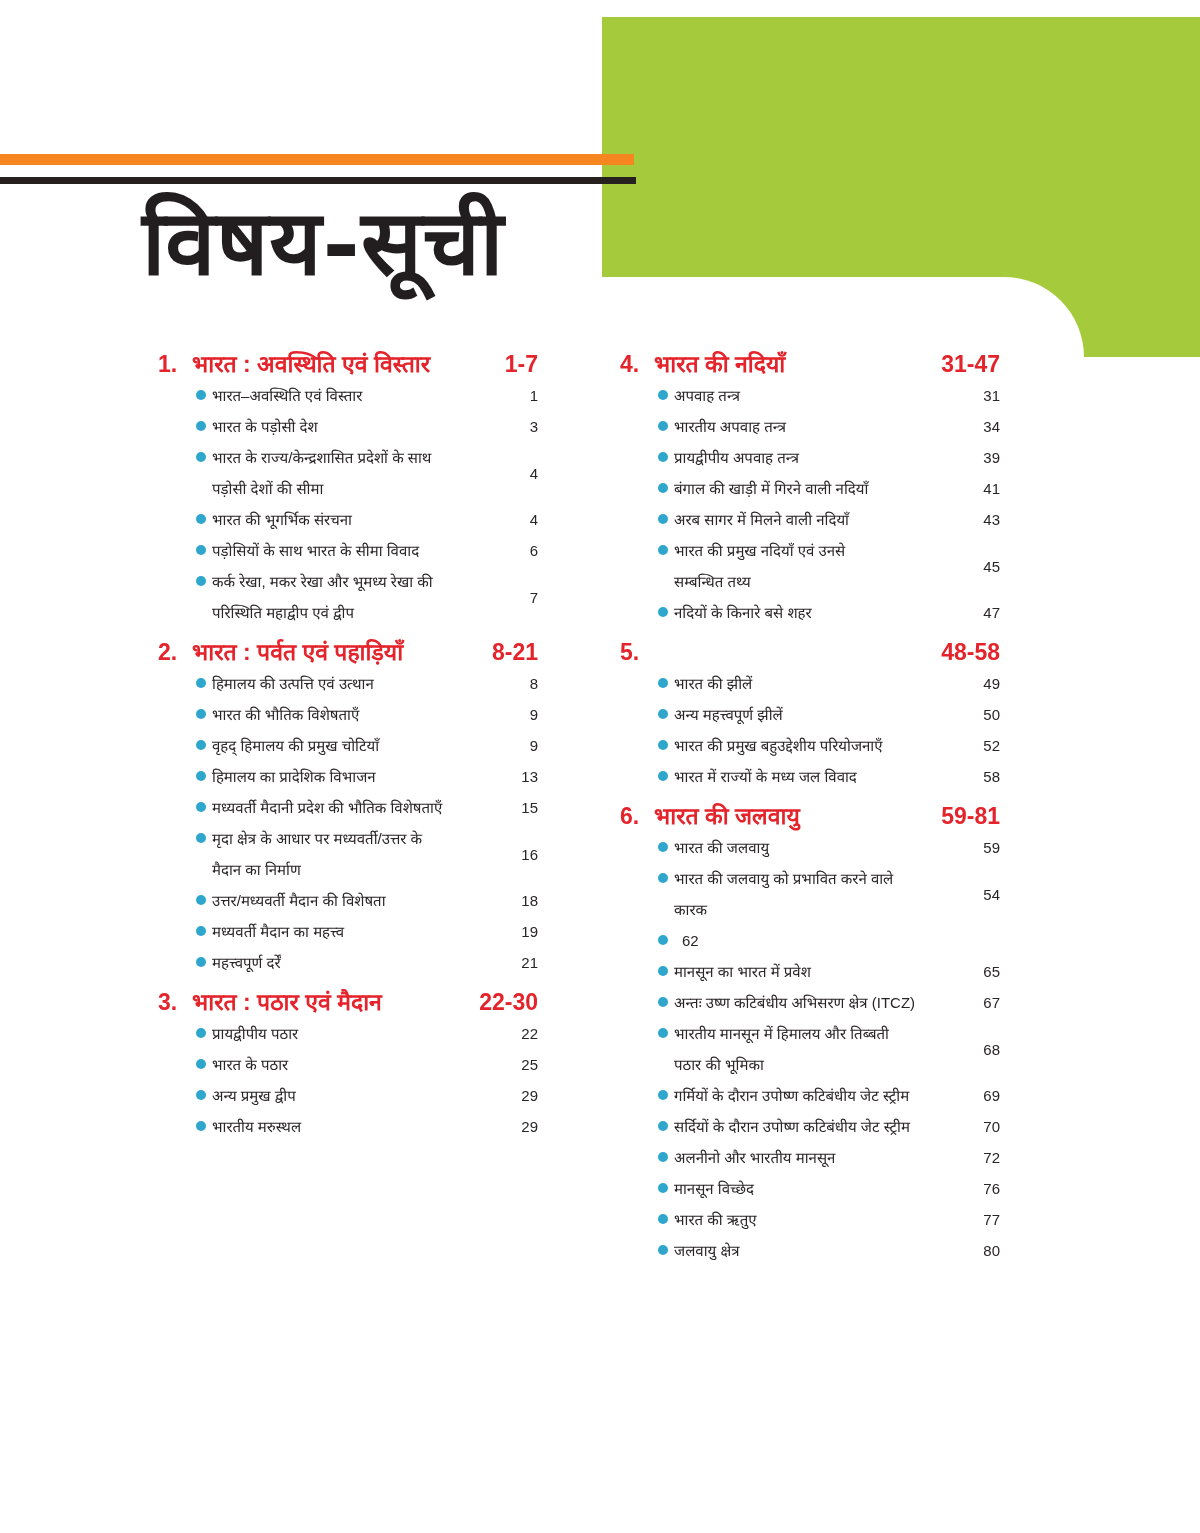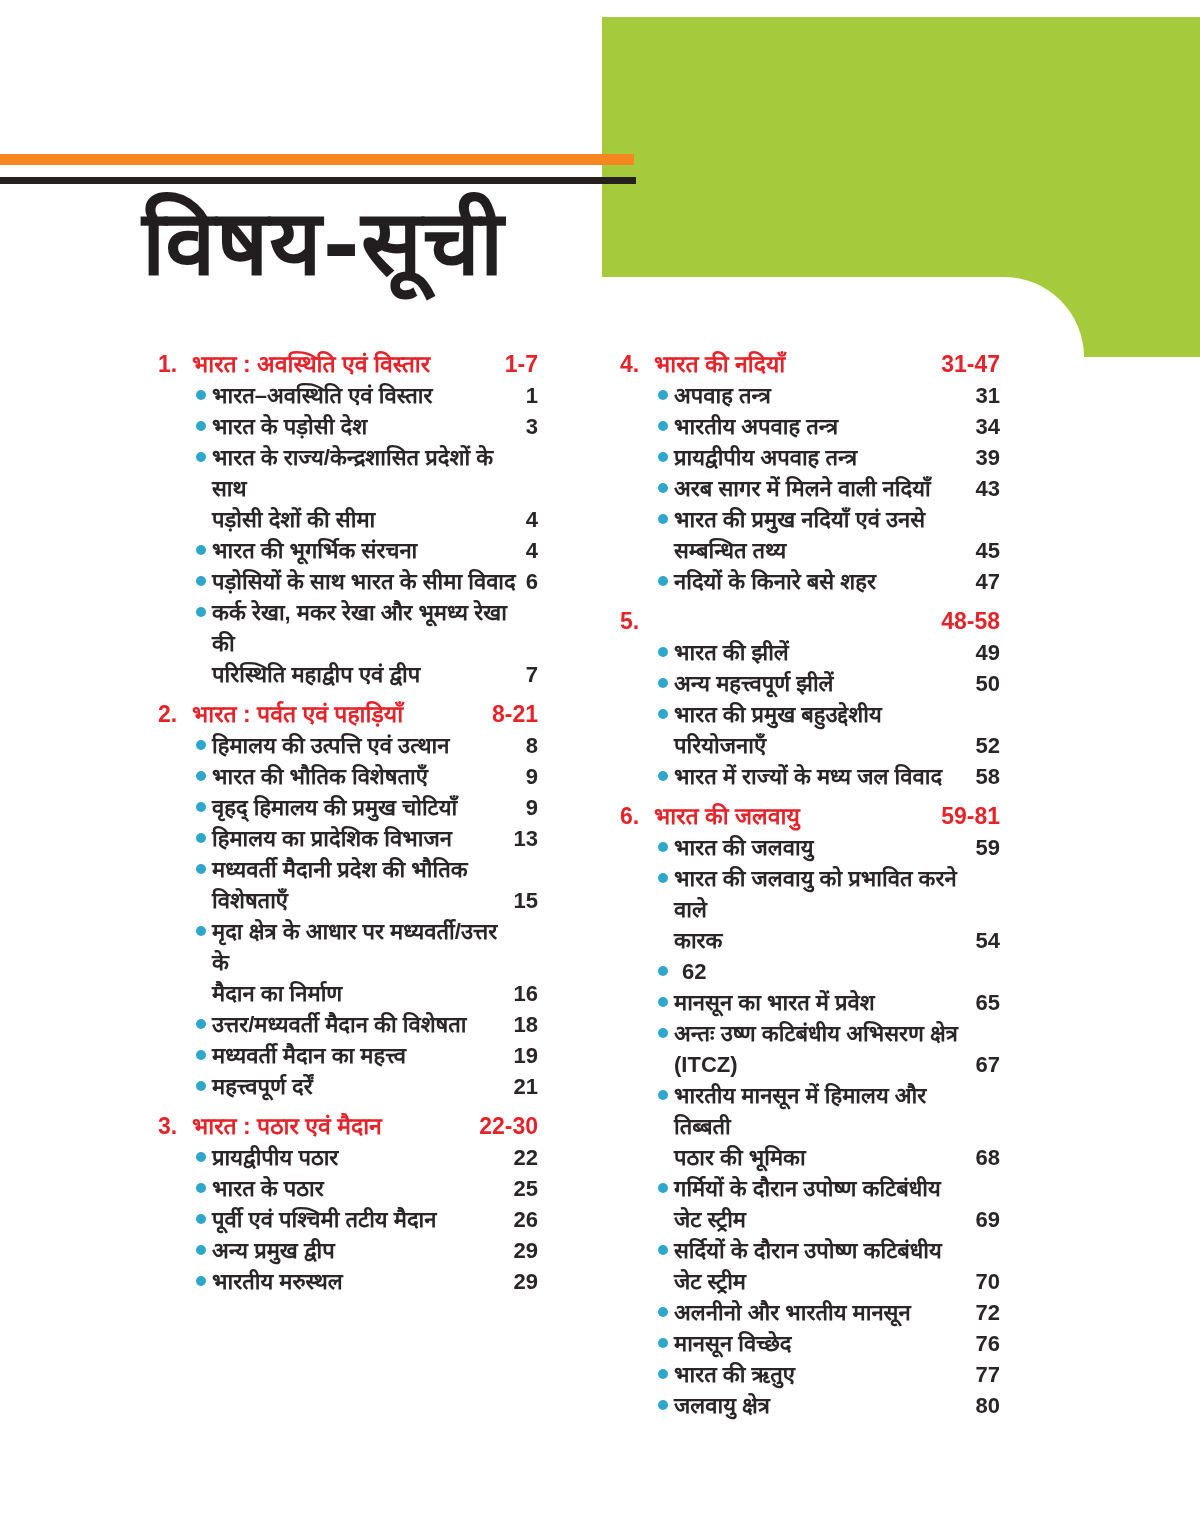--- a/index.html
+++ b/index.html
@@ -51,24 +51,24 @@
     display:flex; align-items:baseline;
     color:var(--red); font-weight:700;
     font-size:23px; line-height:31px;
   }
   .toc-section + .toc-section .sec-header{ margin-top:9px; }
   .sec-num{ flex:0 0 34px; }
   .sec-title{ flex:1 1 auto; }
   .sec-range{ flex:0 0 auto; margin-left:auto; padding-left:10px; text-align:left; }
 
   .toc-item{
-    position:relative; display:flex; align-items:flex-end;
+    position:relative; display:flex; align-items:center;
     padding-left:54px;
-    color:var(--text); font-weight:700;
-    font-size:22px; line-height:31px;
+    color:var(--text); font-weight:400;
+    font-size:15px; line-height:31px;
   }
   .bullet-icon{
     position:absolute; left:38px; top:10px;
     width:10px; height:10px; border-radius:50%;
     background:var(--bullet);
   }
   .item-label{ flex:1 1 auto; white-space:pre-line; }
   .item-page{ flex:0 0 auto; padding-left:8px; text-align:right; }
 </style>
 </head>
@@ -189,25 +189,20 @@
           <span class="item-label">प्रायद्वीपीय पठार</span>
           <span class="item-page">22</span>
         </div>
         <div class="toc-item">
           <span class="bullet-icon"></span>
           <span class="item-label">भारत के पठार</span>
           <span class="item-page">25</span>
         </div>
         <div class="toc-item">
           <span class="bullet-icon"></span>
-          <span class="item-label">पूर्वी एवं पश्चिमी तटीय मैदान</span>
-          <span class="item-page">26</span>
-        </div>
-        <div class="toc-item">
-          <span class="bullet-icon"></span>
           <span class="item-label">अन्य प्रमुख द्वीप</span>
           <span class="item-page">29</span>
         </div>
         <div class="toc-item">
           <span class="bullet-icon"></span>
           <span class="item-label">भारतीय मरुस्थल</span>
           <span class="item-page">29</span>
         </div>
       </section>
     </div>
@@ -228,20 +223,25 @@
           <span class="item-label">भारतीय अपवाह तन्त्र</span>
           <span class="item-page">34</span>
         </div>
         <div class="toc-item">
           <span class="bullet-icon"></span>
           <span class="item-label">प्रायद्वीपीय अपवाह तन्त्र</span>
           <span class="item-page">39</span>
         </div>
         <div class="toc-item">
           <span class="bullet-icon"></span>
+          <span class="item-label">बंगाल की खाड़ी में गिरने वाली नदियाँ</span>
+          <span class="item-page">41</span>
+        </div>
+        <div class="toc-item">
+          <span class="bullet-icon"></span>
           <span class="item-label">अरब सागर में मिलने वाली नदियाँ</span>
           <span class="item-page">43</span>
         </div>
         <div class="toc-item">
           <span class="bullet-icon"></span>
           <span class="item-label">भारत की प्रमुख नदियाँ एवं उनसे
 सम्बन्धित तथ्य</span>
           <span class="item-page">45</span>
         </div>
         <div class="toc-item">

